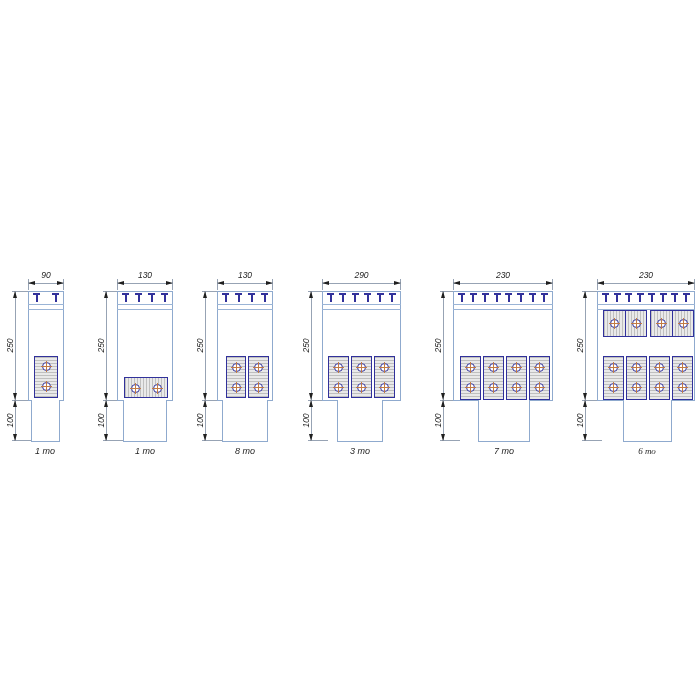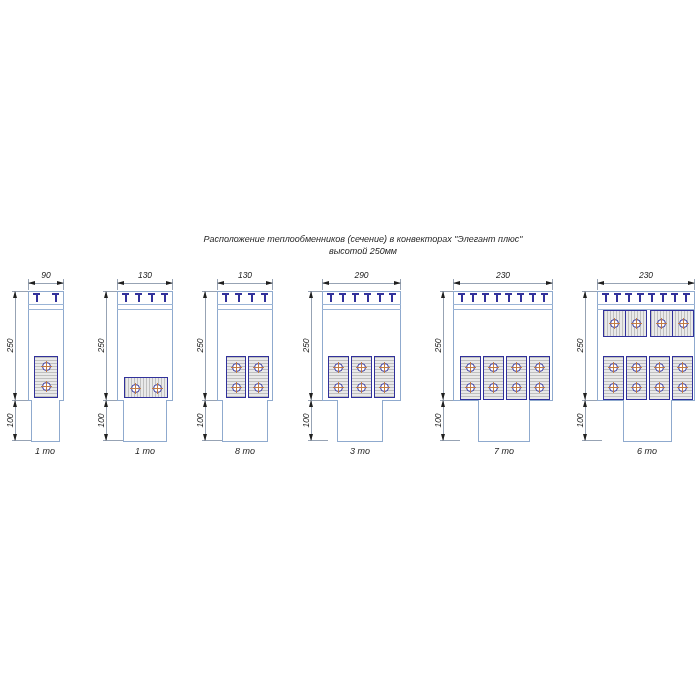--- a/index.html
+++ b/index.html
@@ -35,24 +35,20 @@
   .ar-d{border-left:2.5px solid transparent;border-right:2.5px solid transparent;border-top:7px solid var(--ink);}
   .dimnum{position:absolute;text-align:center;font-style:italic;font-size:8.5px;color:var(--ink);}
   .vtext{position:absolute;width:40px;height:11px;text-align:center;transform:rotate(-90deg);
          font-style:italic;font-size:8.5px;color:var(--ink);}
   .cap{position:absolute;width:56px;text-align:center;font-style:italic;font-size:9px;color:var(--ink);}
 </style>
 </head>
 <body>
 
 <div class="canvas" style="--outline: #8FAACE; --band: #9AB4D6; --navy: #31319B; --hfill: #E9E9E9; --hline: #BFBFBF; --cross: #C27B45; --dim: #97A3B4; --ink: #1F1F1F;">
-  <div class="title">
-    <div>Расположение теплообменников (сечение) в конвекторах "Элегант плюс"</div>
-    <div>высотой 250мм</div>
-  </div>
   <div id="diagram-area" class="abs" style="left:0;top:0;width:700px;height:700px;">
       <div class="abs" style="left: 0px; top: 0px;">
         <div class="dimln" style="left: 28px; top: 279px; width: 1px; height: 11px;"></div>
         <div class="dimln" style="left: 63px; top: 279px; width: 1px; height: 11px;"></div>
         <div class="dimln" style="left: 28px; top: 283px; width: 36px; height: 1px;"></div>
         <div class="ar ar-l" style="left: 28px; top: 281px;"></div>
         <div class="ar ar-r" style="left: 57px; top: 281px;"></div>
         <div class="dimnum" style="left: 16px; top: 270px; width: 60px;">90</div>
         <div class="dimln" style="left: 15px; top: 291px; width: 1px; height: 150px;"></div>
         <div class="dimln" style="left: 12px; top: 291px; width: 16px; height: 1px;"></div>
@@ -371,16 +367,16 @@
         <div class="blk hatch-h" style="left: 626px; top: 356px; width: 21px; height: 44px;"></div>
         <div class="tube" style="left: 631.5px; top: 362.5px;"></div>
         <div class="tube" style="left: 631.5px; top: 382.5px;"></div>
         <div class="blk hatch-h" style="left: 649px; top: 356px; width: 21px; height: 44px;"></div>
         <div class="tube" style="left: 654.5px; top: 362.5px;"></div>
         <div class="tube" style="left: 654.5px; top: 382.5px;"></div>
         <div class="blk hatch-h" style="left: 672px; top: 356px; width: 21px; height: 44px;"></div>
         <div class="tube" style="left: 677.5px; top: 362.5px;"></div>
         <div class="tube" style="left: 677.5px; top: 382.5px;"></div>
         <div class="duct" style="left: 623px; top: 400px; width: 49px; height: 42px;"></div>
-        <div class="cap" style="left: 619px; top: 446px;">6 то</div>
+        <div class="cap" style="left: 619px; top: 446px; font-family: Liberation Serif, serif;">6 то</div>
       </div>
     </div>
 </div>
 
 </body></html>

